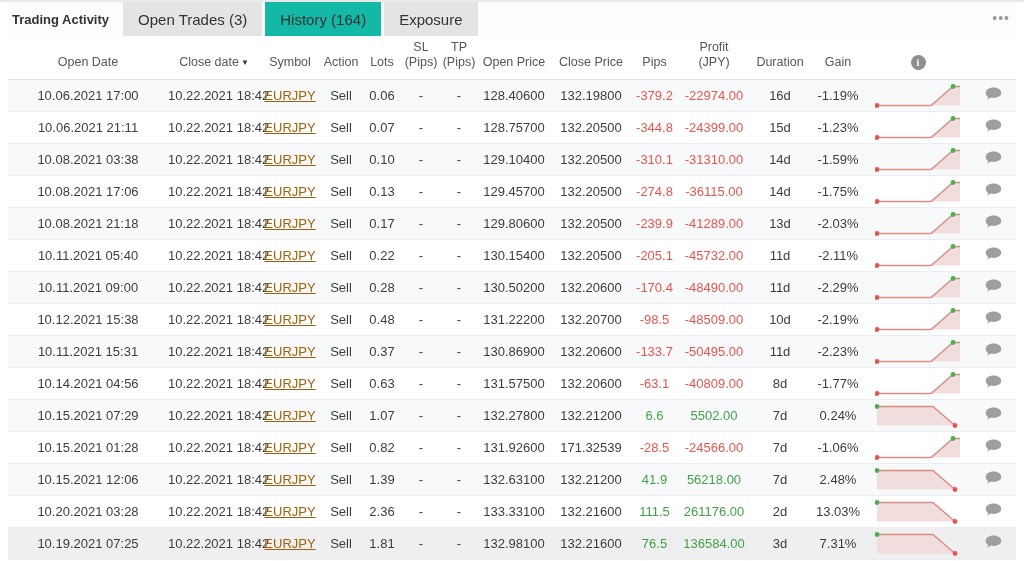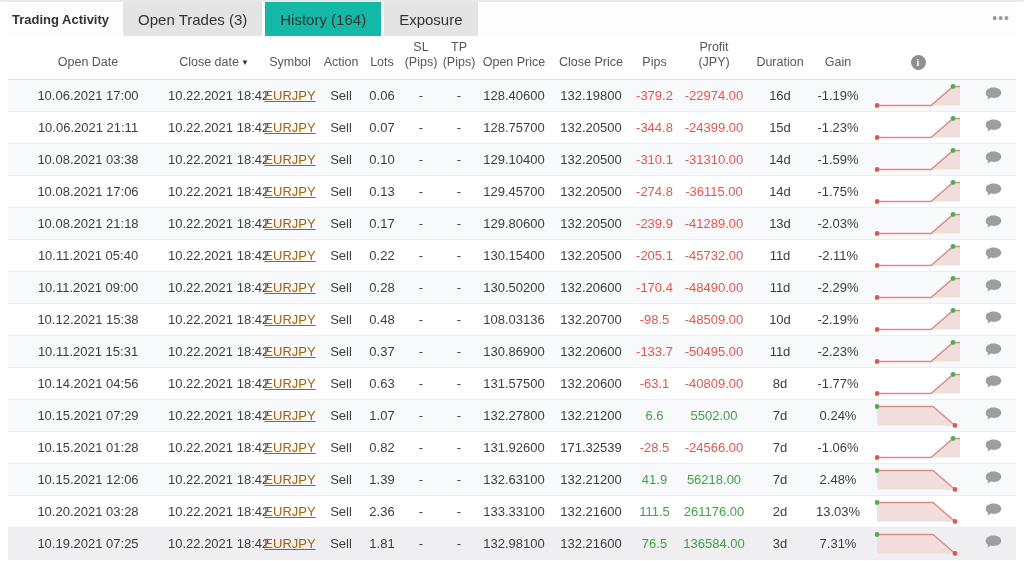--- a/index.html
+++ b/index.html
@@ -322,21 +322,21 @@
                 </svg></span></td>
           </tr>
           <tr>
             <td>10.12.2021 15:38</td>
             <td>10.22.2021 18:42</td>
             <td><span class="sym-link">EURJPY</span></td>
             <td>Sell</td>
             <td>0.48</td>
             <td>-</td>
             <td>-</td>
-            <td>108.03136</td>
+            <td>131.22200</td>
             <td>132.20700</td>
             <td class="neg">-98.5</td>
             <td class="neg">-48509.00</td>
             <td>10d</td>
             <td>-2.19%</td>
             <td>
               <div class="spark-wrap">
                 <svg width="86" height="26">
                   <polygon points="56,22.5 78,3.5 85,3.5 85,22.5" fill="#f0dddc"></polygon>
                   <polyline points="2,22.5 56,22.5 78,3.5 85,3.5" fill="none" stroke="#d98c85" stroke-width="1.4"></polyline>

